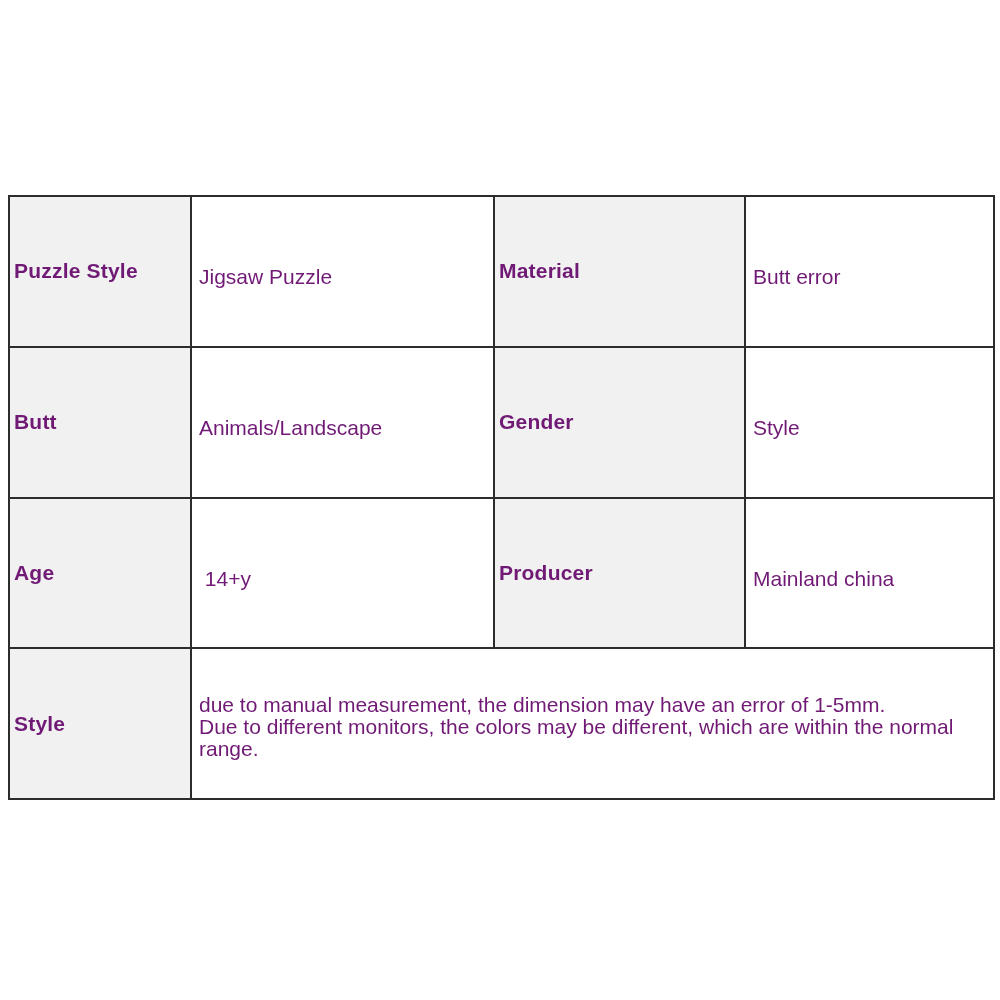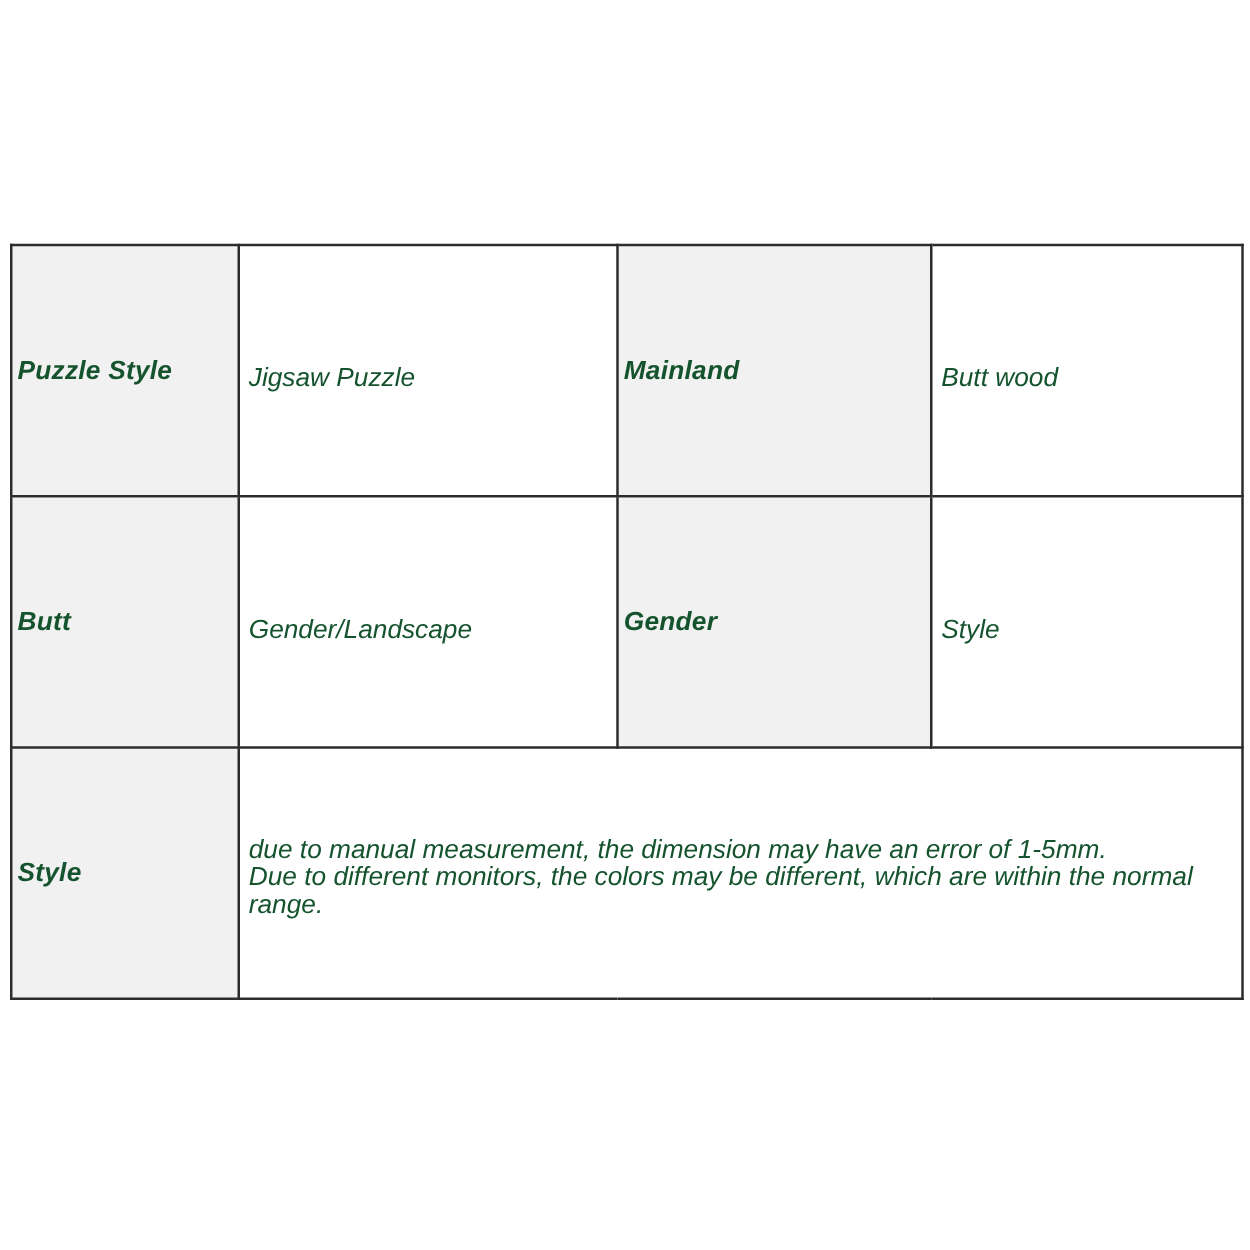--- a/index.html
+++ b/index.html
@@ -24,24 +24,23 @@
     top: 195px;
     width: 985px;
     height: 605px;
     border-collapse: collapse;
     table-layout: fixed;
   }
   table.spec-table td {
     border: 2px solid #2c2c2c;
     vertical-align: middle;
     font-size: 21px;
-    color: #14532d;
+    color: #701a75;
     overflow: hidden;
     white-space: pre-wrap;
-    font-style: italic;
   }
   td.lbl {
     background: #f1f1f1;
     font-weight: bold;
     padding: 0 2px 0 4px;
     letter-spacing: 0.2px;
   }
   td.val {
     background: #ffffff;
     padding: 12px 2px 0 7px;
@@ -70,28 +69,34 @@
     <colgroup>
       <col class="c1">
         <col class="c2">
         <col class="c3">
         <col class="c4">
     </colgroup>
     <tbody>
       <tr class="r">
         <td class="lbl">Puzzle Style</td>
         <td class="val">Jigsaw Puzzle</td>
-        <td class="lbl">Mainland</td>
-        <td class="val">Butt wood</td>
+        <td class="lbl">Material</td>
+        <td class="val">Butt error</td>
       </tr>
       <tr class="r">
         <td class="lbl">Butt</td>
-        <td class="val">Gender/Landscape</td>
+        <td class="val">Animals/Landscape</td>
         <td class="lbl">Gender</td>
         <td class="val">Style</td>
+      </tr>
+      <tr class="r">
+        <td class="lbl">Age</td>
+        <td class="val"> 14+y</td>
+        <td class="lbl">Producer</td>
+        <td class="val">Mainland china</td>
       </tr>
       <tr class="r">
         <td class="lbl">Style</td>
         <td class="val note-val" colspan="3">due to manual measurement, the dimension may have an error of 1-5mm.
 Due to different monitors, the colors may be different, which are within the normal range.</td>
       </tr>
     </tbody>
   </table>
 </div>
 

